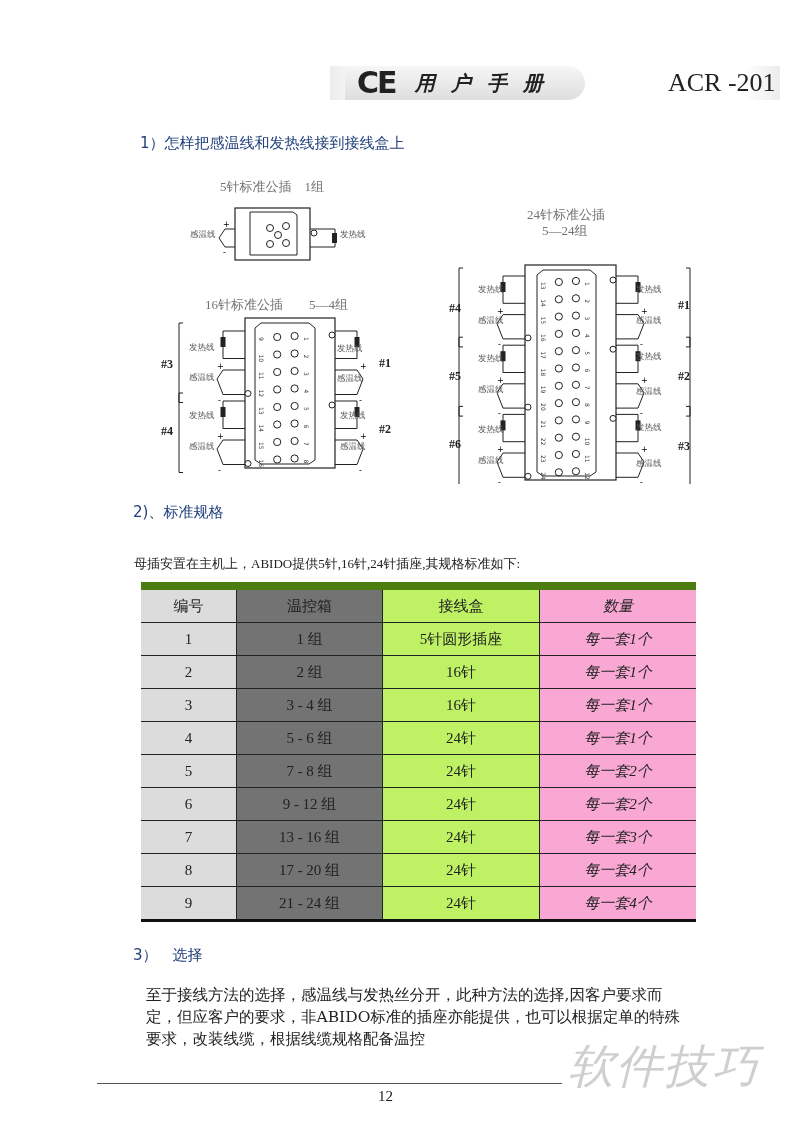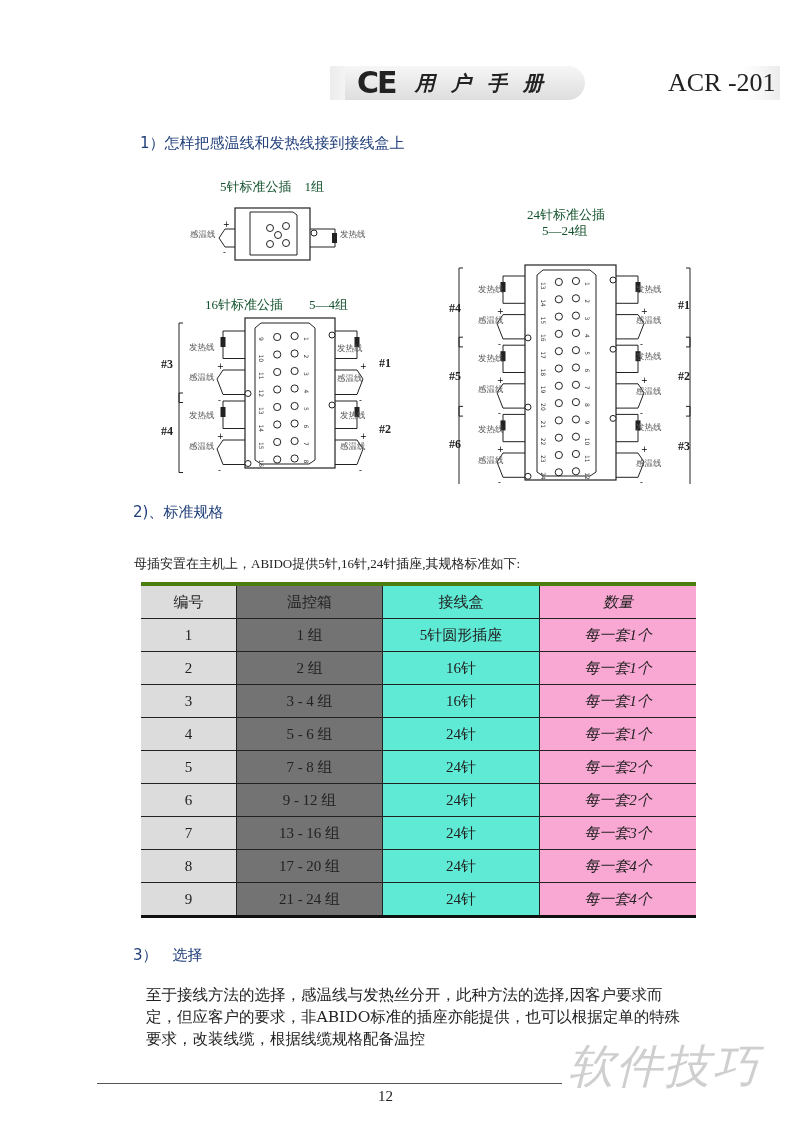--- a/index.html
+++ b/index.html
@@ -5,31 +5,31 @@
   html,body{margin:0;padding:0;background:#fff;}
   body{width:800px;height:1132px;position:relative;overflow:hidden;font-family:"DejaVu Serif","Liberation Serif",serif;color:#222;}
   .abs{position:absolute;}
   
   .hdr-band{left:330px;top:66px;width:450px;height:34px;background:linear-gradient(to right,#ececec,#fff 8%,#fff 92%,#ececec);}
   .hdr-pill{left:345px;top:66px;width:240px;height:34px;background:linear-gradient(to bottom,#f6f6f6,#dedede);border-radius:0 18px 18px 0;}
   .ce{left:357px;top:66px;font-family:"DejaVu Sans",sans-serif;font-size:30px;font-weight:bold;letter-spacing:-2px;line-height:34px;}
   .hdr-title{left:415px;top:68px;font-family:"DejaVu Sans",sans-serif;font-size:20px;font-style:italic;font-weight:bold;letter-spacing:16px;line-height:30px;}
   .model{left:668px;top:66px;font-family:"Liberation Serif",serif;font-size:26px;line-height:34px;}
   .sec{font-family:"DejaVu Sans",sans-serif;color:#1f3e7a;font-size:15px;}
-  .cap{font-family:"Liberation Serif",serif;font-size:13px;color:#14532d;white-space:nowrap;}
+  .cap{font-family:"Liberation Serif",serif;font-size:13px;color:#737373;white-space:nowrap;}
   .small{font-family:"DejaVu Sans",sans-serif;font-size:8.5px;color:#555;white-space:nowrap;}
   .grp{font-family:"Liberation Serif",serif;font-weight:bold;font-size:12px;white-space:nowrap;}
   .intro{left:134px;top:555px;font-family:"Liberation Serif",serif;font-size:13px;}
   table.spec{position:absolute;left:141px;top:582px;width:555px;border-collapse:collapse;font-family:"Liberation Serif",serif;font-size:15px;}
   table.spec th, table.spec td{height:32px;text-align:center;font-weight:normal;border-top:1.5px solid #222;padding:0;}
-  table.spec tr:first-child th{border-top:4px solid #4d7c0f;}
+  table.spec tr:first-child th{border-top:8px solid #4d7c0f;}
   table.spec tr:last-child td{border-bottom:3px solid #111;}
   table.spec .c0{width:95px;background:#dcdcdc;border-right:1.5px solid #222;}
   table.spec .c1{width:145px;background:#737373;border-right:1.5px solid #222;}
-  table.spec .c2{width:156px;background:#5eead4;border-right:1.5px solid #222;}
+  table.spec .c2{width:156px;background:#bef264;border-right:1.5px solid #222;}
   table.spec .c3{background:#f9a8d4;font-style:italic;}
   .body3{left:146px;top:974px;width:540px;font-family:"DejaVu Serif",serif;font-size:15.5px;line-height:22px;color:#222;margin-top:10px;}
   .footline{left:97px;top:1083px;width:465px;height:1px;background:#555;}
   .pageno{left:378px;top:1088px;font-family:"Liberation Serif",serif;font-size:15px;}
   .wm{left:568px;top:1036px;font-family:"DejaVu Sans",sans-serif;font-size:46px;color:#cfcfcf;letter-spacing:2px;font-style:italic;}
   svg text{font-family:"DejaVu Sans",sans-serif;}
 </style>
 </head>
 <body>
 

